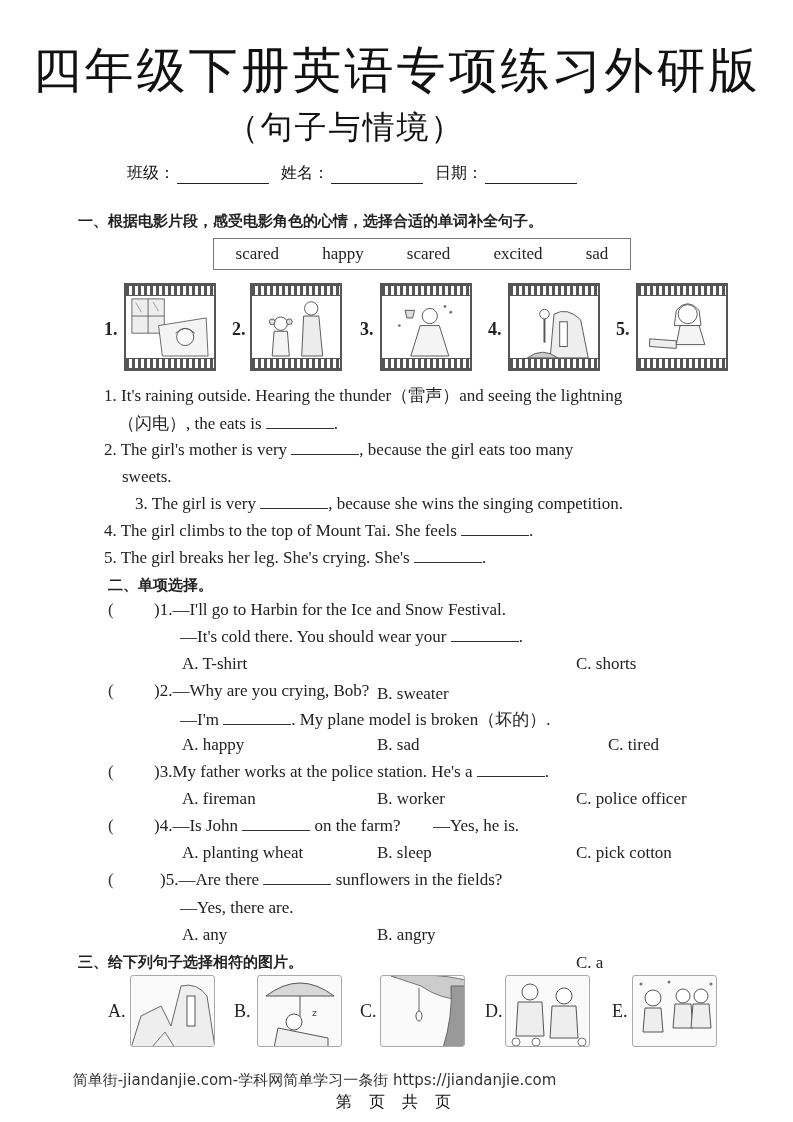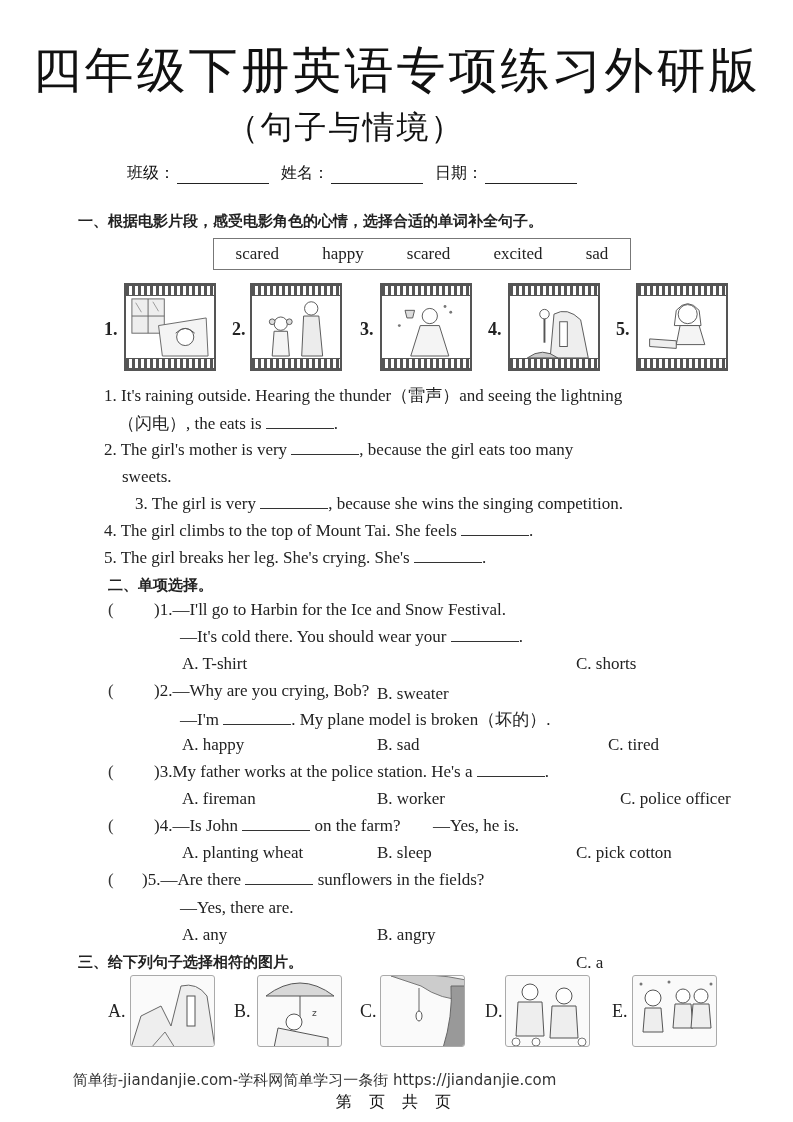--- a/index.html
+++ b/index.html
@@ -224,36 +224,36 @@
 <span class="opt" style="left:377px; top:735px;">B. sad</span>
 <span class="opt" style="left:608px; top:735px;">C. tired</span>
 
 <span class="bracket" style="left:108px; top:762px;">(</span>
 <div class="q-line" style="left:154px; top:762px;">
   <span>)3.</span><span>My father works at the police station. He's a</span>
   <span class="blank"></span><span>.</span>
 </div>
 <span class="opt" style="left:182px; top:789px;">A. fireman</span>
 <span class="opt" style="left:377px; top:789px;">B. worker</span>
-<span class="opt" style="left:576px; top:789px;margin-left:44px;">C. police officer</span>
+<span class="opt" style="left:576px; top:789px;">C. police officer</span>
 
 <span class="bracket" style="left:108px; top:816px;">(</span>
 <div class="q-line" style="left:154px; top:816px;">
   <span>)4.</span><span>—Is John</span>
   <span class="blank"></span>
   <span>on the farm?</span>
   <span style="display:inline-block; width:24px;"></span>
   <span>—Yes, he is.</span>
 </div>
 <span class="opt" style="left:182px; top:843px;">A. planting wheat</span>
 <span class="opt" style="left:377px; top:843px;">B. sleep</span>
 <span class="opt" style="left:576px; top:843px;">C. pick cotton</span>
 
 <span class="bracket" style="left:108px; top:870px;">(</span>
-<div class="q-line" style="left:142px; top:870px;">
+<div class="q-line" style="left:160px; top:870px;">
   <span>)5.</span><span>—Are there</span>
   <span class="blank"></span>
   <span>sunflowers in the fields?</span>
 </div>
 <div class="q-line" style="left:180px; top:898px;">—Yes, there are.</div>
 <span class="opt" style="left:182px; top:925px;">A. any</span>
 <span class="opt" style="left:377px; top:925px;">B. angry</span>
 <span class="opt" style="left:576px; top:953px;">C. a</span>
 
 <div class="section-heading" style="top:953px;">三、给下列句子选择相符的图片。</div>

